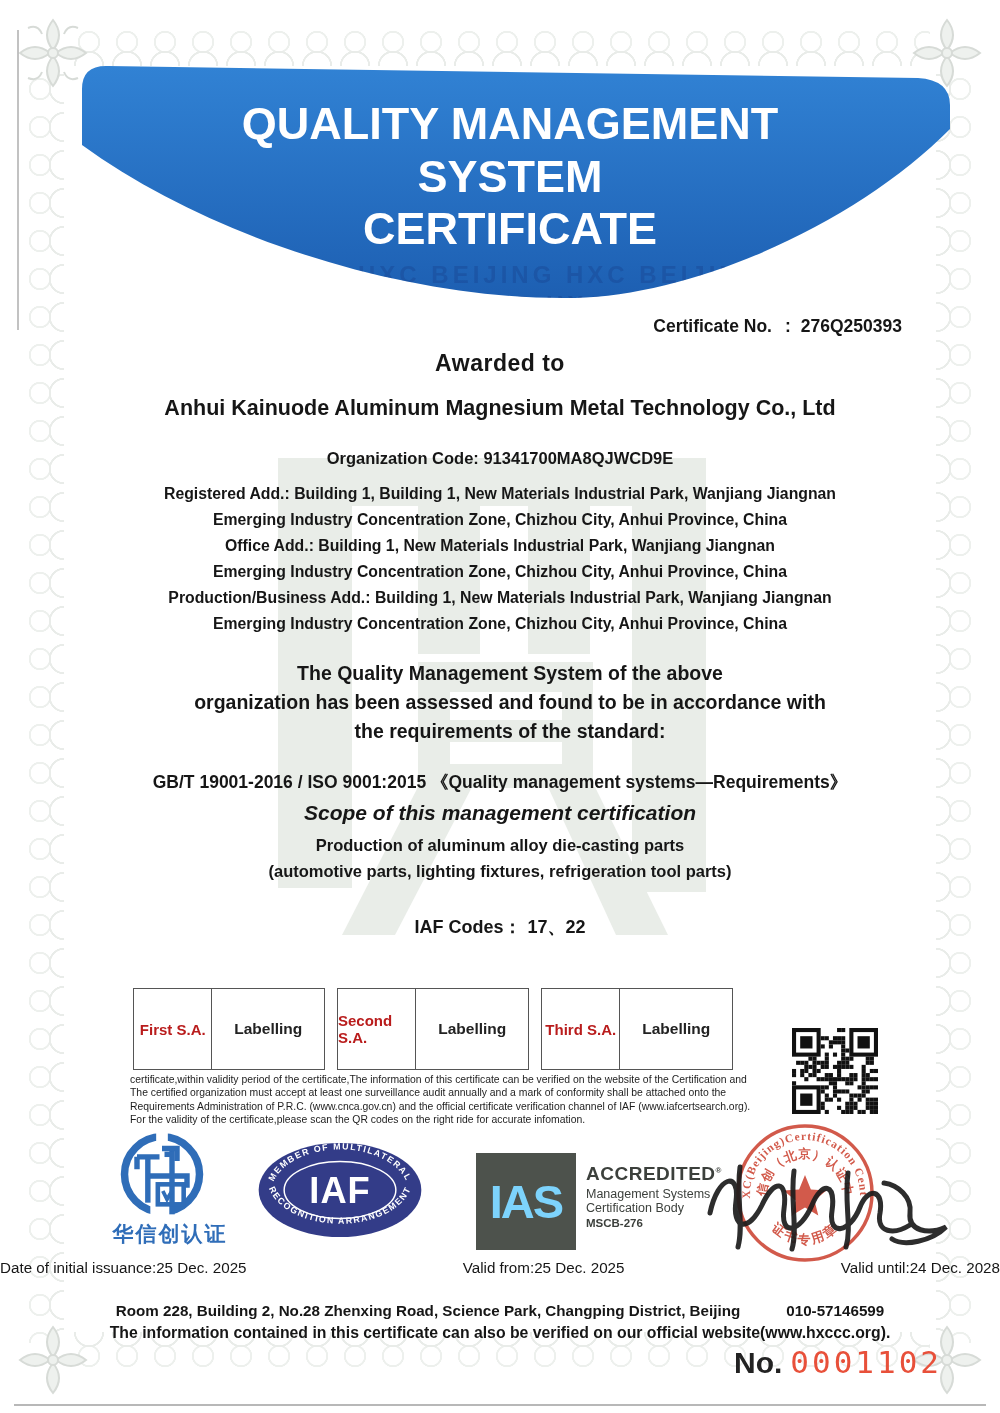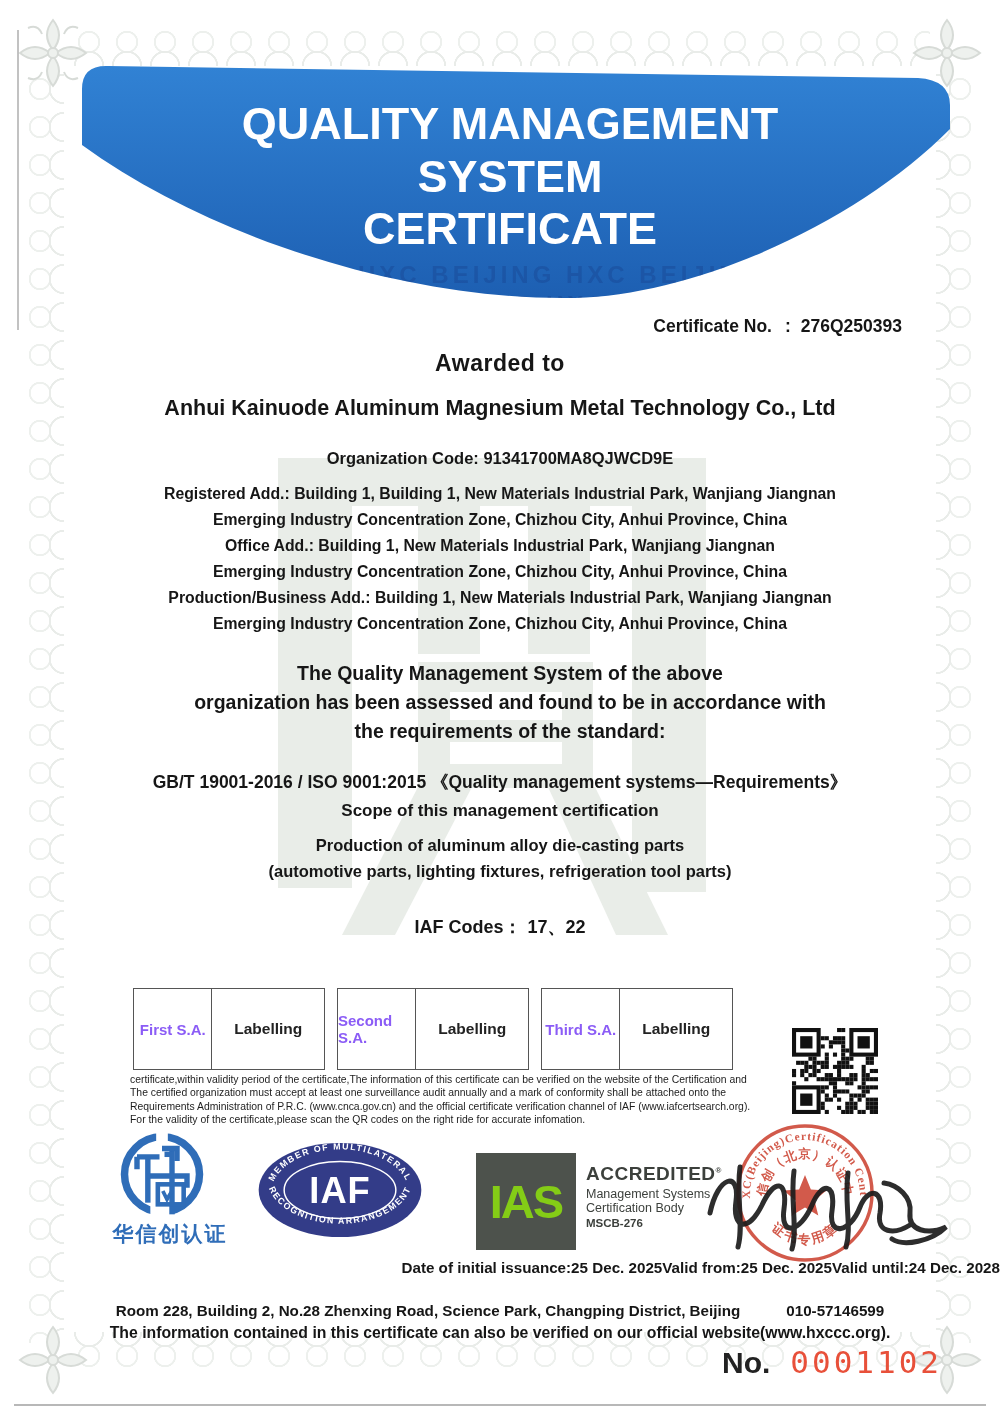--- a/index.html
+++ b/index.html
@@ -25,52 +25,52 @@
       font-weight:bold;font-size:45px;letter-spacing:0px;line-height:1;}
   
   .t-certno{top:316px;right:98px;font-size:17.5px;font-weight:bold;}
   .t-certno span{margin-left:10px;}
   .t-awarded{top:350px;font-size:23px;font-weight:bold;letter-spacing:.5px;}
   .t-company{top:396px;font-size:21.5px;font-weight:bold;}
   .t-orgcode{top:449px;font-size:16.5px;font-weight:bold;}
   .t-address{top:481px;font-size:15.8px;font-weight:bold;line-height:26px;}
   .t-statement{top:659px;font-size:19.5px;font-weight:bold;line-height:29px;margin-left:20px;}
   .t-standard{top:770px;font-size:17.5px;font-weight:bold;}
-  .t-scopetitle{top:801px;font-size:17px;font-weight:bold;}
+  .t-scopetitle{top:801px;font-size:21px;font-weight:bold;font-style:italic;}
   .t-scope1{top:836px;font-size:16.5px;font-weight:bold;}
   .t-scope2{top:862px;font-size:16.5px;font-weight:bold;}
   .t-iafcodes{top:915px;font-size:18px;font-weight:bold;}
   .t-iafcodes span{margin-left:6px;}
   
   .sa-box{top:988px;width:190px;height:80px;border:1.5px solid #555;background:#fff;display:flex;}
   .sa-box .cl{width:41%;border-right:1.5px solid #555;display:flex;align-items:center;justify-content:center;
-      font-size:15px;font-weight:bold;color:#8b5cf6;}
+      font-size:15px;font-weight:bold;color:#b91c1c;}
   .sa-box .cr{width:59%;display:flex;align-items:center;justify-content:center;font-size:15.5px;font-weight:bold;color:#222;}
   
   .fineprint{left:130px;top:1073px;font-size:10.4px;line-height:13.4px;color:#1d1d1d;white-space:nowrap;}
   
   .hxc-caption{left:100px;top:1220px;width:140px;text-align:center;font-size:21px;font-weight:bold;
       color:#2f6db8;letter-spacing:2px;}
   .ias-wrap{left:476px;top:1153px;display:flex;gap:10px;}
   .ias-block{width:100px;height:97px;background:#4d524c;display:flex;align-items:center;justify-content:center;}
-  .ias-block span{color:#84cc16;font-size:47px;font-weight:bold;letter-spacing:-2px;}
+  .ias-block span{color:#7dd3fc;font-size:47px;font-weight:bold;letter-spacing:-2px;}
   .ias-text{padding-top:10px;color:#3c403c;}
   .ias-text .l1{font-size:19px;font-weight:bold;letter-spacing:.5px;}
   .ias-text .l1 sup{font-size:8px;}
   .ias-text .l2{font-size:12.5px;margin-top:2px;}
   .ias-text .l3{font-size:12.5px;}
   .ias-text .l4{font-size:11.5px;font-weight:bold;margin-top:2px;}
   
-  .f-dates{top:1259px;left:0;right:0;display:flex;justify-content:flex-end;
-      font-size:15.2px;font-weight:bold;}
+  .f-dates{top:1259px;left:0;right:0;display:flex;justify-content:space-between;
+      font-size:15.2px;font-weight:normal;}
   .f-company{top:1282px;font-size:15.5px;font-weight:bold;}
   .f-address{top:1302px;left:0;right:0;display:flex;justify-content:center;gap:46px;
       font-size:15.2px;font-weight:bold;}
   .f-info{top:1324px;font-size:15.8px;font-weight:bold;}
-  .f-serial{top:1344px;right:58px;display:flex;align-items:baseline;gap:20px;}
+  .f-serial{top:1344px;right:58px;display:flex;align-items:baseline;gap:8px;}
   .f-serial .no{font-size:30px;font-weight:bold;color:#222;}
   .f-serial .digits{font-family:"DejaVu Sans Mono",monospace;font-size:31px;color:#e8503a;letter-spacing:3px;}
   
   .scan-line-bottom{left:14px;right:14px;top:1404px;height:1.5px;background:#b8b8b8;}
   .scan-line-left{left:17px;top:30px;width:1.5px;height:300px;background:#9a9a9a;opacity:.6;}
 </style>
 </head>
 <body>
 
 <div class="page">

